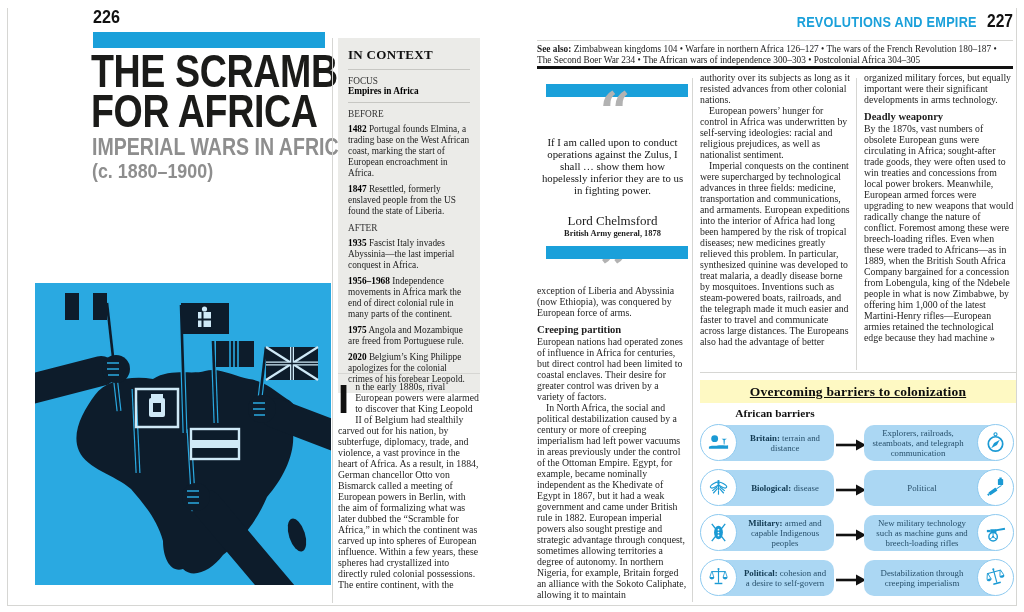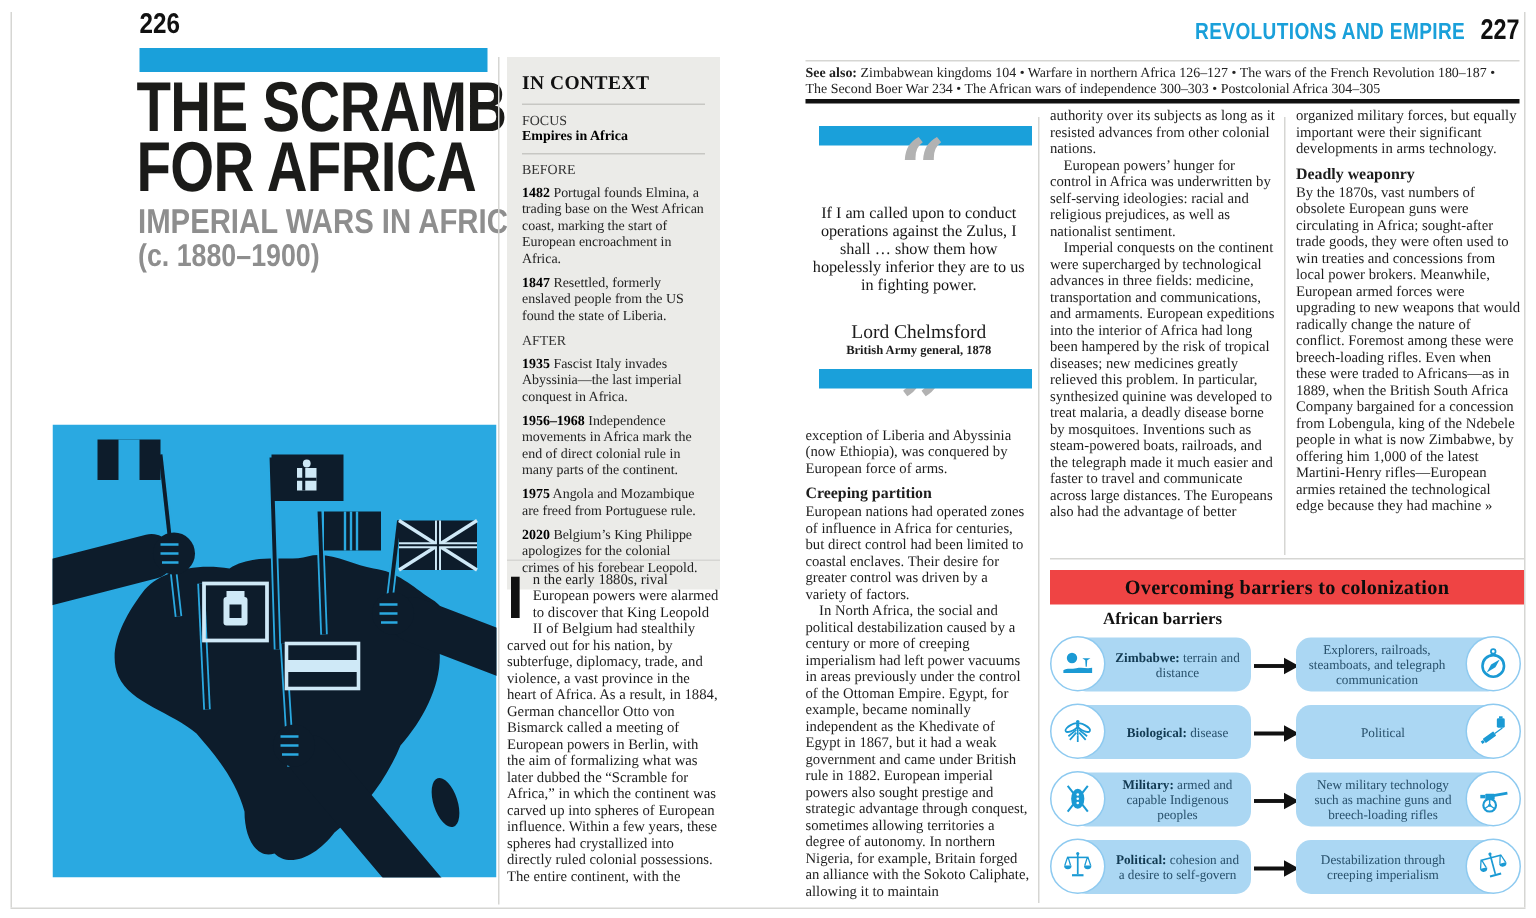--- a/index.html
+++ b/index.html
@@ -25,22 +25,22 @@
   
   .qbar{background:#1aa0da;height:13px;}
   .qmark{font-family:"DejaVu Serif",serif;font-weight:700;font-size:54px;color:#b2b2b2;letter-spacing:-5px;line-height:30px;}
   .qtext{font-size:10.8px;line-height:12px;color:#161616;}
   .qattr{font-weight:400;font-size:13px;margin-top:17px;}
   .qrole{font-weight:700;font-size:8.4px;}
   
   .dropcap{float:left;font-family:"Liberation Sans",sans-serif;font-weight:700;
            font-size:40px;line-height:31px;padding:3px 6px 0 0;color:#111;}
   
-  #diag-titlebar{background:#ef4444;color:#0d0d0d;font-weight:700;font-size:13.5px;
-                 display:flex;align-items:center;justify-content:center;letter-spacing:.2px;}
+  #diag-titlebar{background:#fef9c3;color:#0d0d0d;font-weight:700;font-size:13.5px;
+                 display:flex;align-items:center;justify-content:center;letter-spacing:.2px;text-decoration:underline;}
   .dcolh{font-weight:700;font-size:11.3px;text-align:center;color:#111;}
   .drow{position:absolute;width:316px;height:38px;}
   .pill{position:absolute;top:1px;height:36px;background:#abd7f3;border-radius:10px;
         display:flex;align-items:center;justify-content:center;text-align:center;
         font-size:8.8px;line-height:10px;color:#28506b;box-sizing:border-box;}
   .pill b{color:#123a52;}
   .icircle{position:absolute;top:0;width:37px;height:37px;background:#fff;
            border:1.5px solid #8ecaf0;border-radius:50%;box-sizing:border-box;
            display:flex;align-items:center;justify-content:center;}
   .icircle svg{width:23px;height:23px;}
@@ -228,21 +228,21 @@
     <p>By the 1870s, vast numbers of obsolete European guns were circulating in Africa; sought-after trade goods, they were often used to win treaties and concessions from local power brokers. Meanwhile, European armed forces were upgrading to new weapons that would radically change the nature of conflict. Foremost among these were breech-loading rifles. Even when these were traded to Africans—as in 1889, when the British South Africa Company bargained for a concession from Lobengula, king of the Ndebele people in what is now Zimbabwe, by offering him 1,000 of the latest Martini-Henry rifles—European armies retained the technological edge because they had machine »</p>
   </div>
 
   <div class="abs rule" style="left:700px;top:372px;width:316px;height:1px;"></div>
   <div id="diag-titlebar" class="abs" style="left:700px;top:380px;width:316px;height:23px;">Overcoming barriers to colonization</div>
   <div class="abs dcolh" style="left:700px;top:407px;width:150px;">African barriers</div>
   <div class="abs dcolh" style="left:860px;top:427px;width:156px;">Imperial responses</div>
 
   <div class="drow" style="left:700px;top:424px;">
     <div class="pill" style="left:14px;width:120px;padding:2px 6px 2px 28px;">
-      <span><b>Zimbabwe:</b><span> terrain and distance</span></span>
+      <span><b>Britain:</b><span> terrain and distance</span></span>
     </div>
     <div class="icircle" style="left:0px;">
       <svg viewBox="0 0 24 24" fill="#1b9ad4">
           <circle cx="8" cy="8" r="3.6"></circle>
           <path d="M2,16.5 C5,14.5 8,16 11,15.2 C15,14.2 18,15.6 22,14.8 L22,18.5 L2,18.5 Z"></path>
           <path d="M15.2,8.2 l5.6,0 l-2.2,1.3 l-0.3,4.6 l-0.8,0 l-0.3,-4.6 Z"></path>
         </svg>
     </div>
     <div class="arrow" style="left:136px;">
       <svg viewBox="0 0 30 12">

